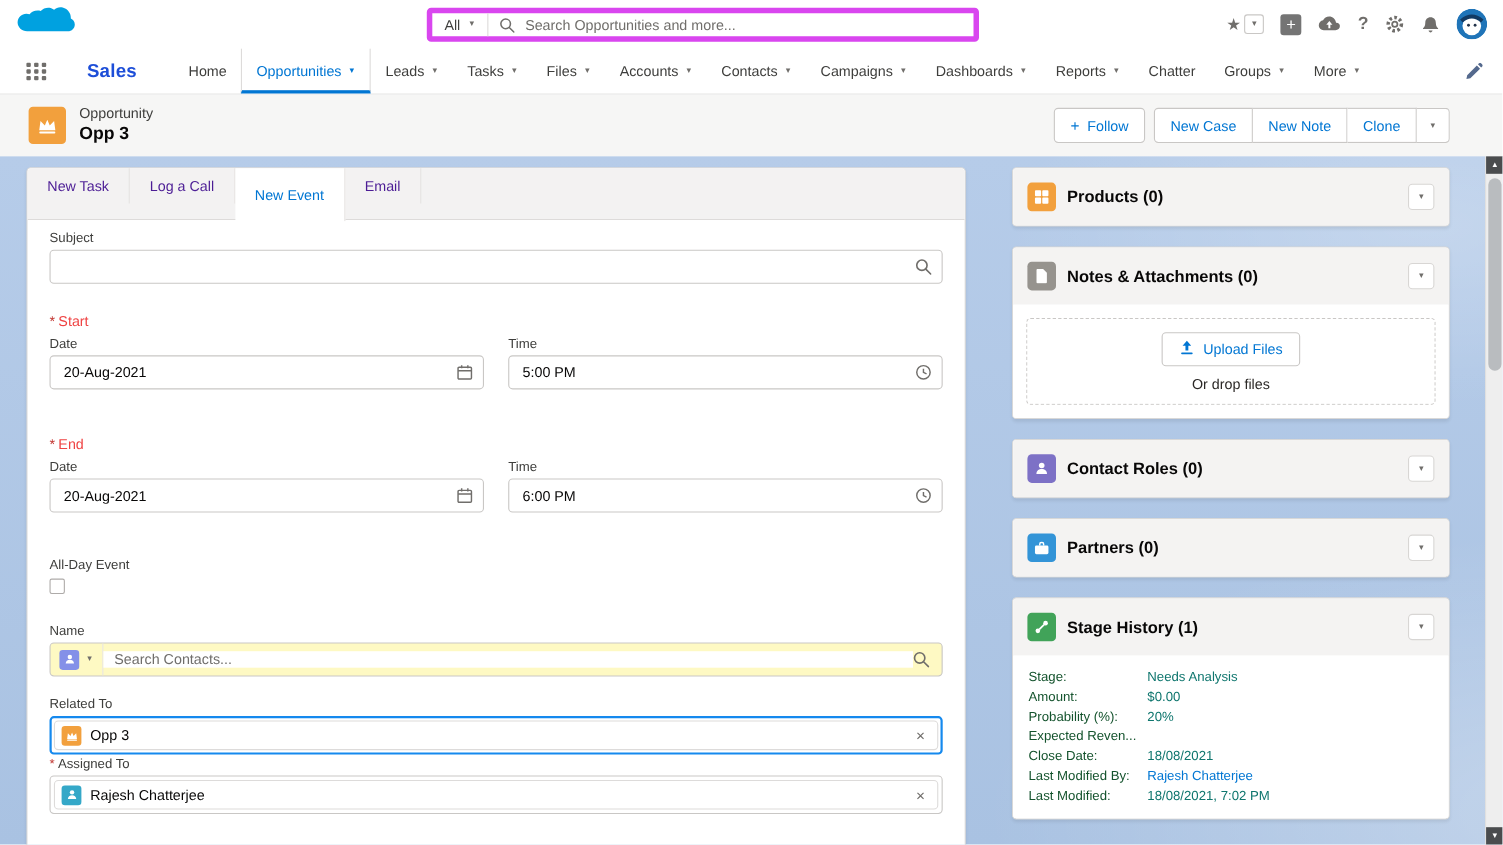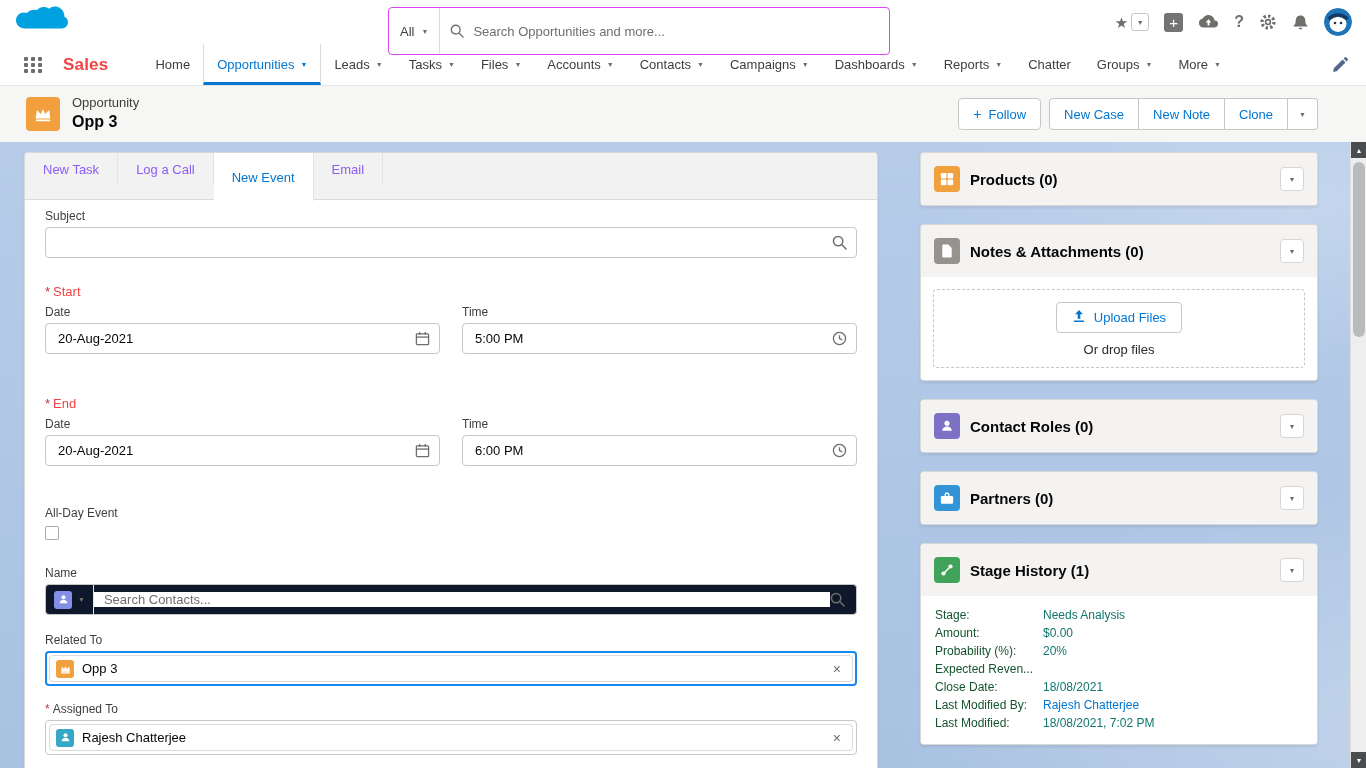--- a/index.html
+++ b/index.html
@@ -3,40 +3,40 @@
 <meta charset="utf-8">
 <style>
   *{margin:0;padding:0;box-sizing:border-box}
   html,body{width:1366px;height:768px;overflow:hidden}
   body{font-family:"Liberation Sans",sans-serif;background:#fff;color:#080707}
   .screen{position:relative;width:1366px;height:768px;overflow:hidden;background:#fff}
 
   
   .ghdr{position:absolute;top:0;left:0;width:100%;height:44px;background:#fff;z-index:40}
   .logo{position:absolute;left:14px;top:3px}
-  .gsearch{position:absolute;left:388px;top:7px;width:502px;height:48px;border:1px solid #d946ef;border-radius:4px;display:flex;align-items:center;background:#fff}
+  .gsearch{position:absolute;left:388px;top:7px;width:502px;height:31px;border:5px solid #d946ef;border-radius:4px;display:flex;align-items:center;background:#fff}
   .gsearch .scope{display:flex;align-items:center;gap:7px;padding:0 11px;height:100%;border-right:1px solid #dddbda;font-size:13px;color:#3e3e3c;cursor:pointer}
   .chev{font-size:7px;color:#706e6b;line-height:1}
   .gsearch .magwrap{margin-left:10px;display:flex}
   .gsearch input{flex:1;border:none;outline:none;font-size:13px;padding:0 9px;color:#080707;font-family:inherit;background:transparent}
   input::placeholder{color:#706e6b;opacity:1}
   .hicons{position:absolute;right:14px;top:0;height:44px;display:flex;align-items:center;gap:15px}
   .fav{display:flex;align-items:center;gap:3px;cursor:pointer}
   .fav .star{font-size:15px;color:#706e6b;line-height:1}
   .fav .fdrop{width:18px;height:18px;border:1px solid #c9c7c5;border-radius:3px;display:flex;align-items:center;justify-content:center}
   .plusbox{width:19px;height:19px;border-radius:3px;background:#747474;color:#fff;display:flex;align-items:center;justify-content:center;font-size:15px;line-height:1;cursor:pointer}
   .qmark{font-size:16px;font-weight:bold;color:#706e6b;cursor:pointer}
   .hbtn{display:flex;align-items:center;cursor:pointer}
   .avatar{width:28px;height:28px;border-radius:50%;overflow:hidden;cursor:pointer;flex:0 0 auto}
 
   
   .nav{position:absolute;top:44px;left:0;width:100%;height:42px;background:#fff;border-bottom:1px solid #e5e5e4;display:flex;align-items:stretch;z-index:35}
   .waffle{display:grid;grid-template-columns:repeat(3,5px);grid-gap:2px;align-self:center;margin-left:24px;cursor:pointer}
   .waffle i{width:4px;height:4px;background:#706e6b;border-radius:1px;display:block}
-  .appname{align-self:center;margin-left:20px;font-size:17px;font-weight:700;color:#ef4444;letter-spacing:.2px}
+  .appname{align-self:center;margin-left:36px;font-size:17px;font-weight:700;color:#1d4ed8;letter-spacing:.2px}
   .navtabs{display:flex;margin-left:34px;list-style:none;align-items:stretch}
   .navtab{display:flex;align-items:center;gap:6px;padding:0 13px;font-size:13px;color:#3e3e3c;cursor:pointer;position:relative}
   .navtab.active{color:#0176d3;background:#fff;border-left:1px solid #dddbda;border-right:1px solid #dddbda;border-bottom:3px solid #0176d3;padding-top:3px}
   .navtab.active .chev{color:#0176d3}
   .pencil{align-self:center;margin-left:auto;margin-right:18px;display:flex;cursor:pointer}
 
   
   .rhdr{position:absolute;top:86px;left:0;width:100%;height:56px;background:#f6f6f5;z-index:30}
   .ricon{position:absolute;left:26px;top:11px;width:34px;height:34px;border-radius:4px;display:flex;align-items:center;justify-content:center}
   .rlabels{position:absolute;left:72px;top:9px}
@@ -53,34 +53,34 @@
   
   .content{position:absolute;top:142px;left:0;width:100%;height:626px;
     background:
       radial-gradient(900px 420px at 105% 95%, rgba(255,255,255,.30), rgba(255,255,255,0) 60%),
       radial-gradient(700px 300px at 95% 10%, rgba(255,255,255,.22), rgba(255,255,255,0) 55%),
       linear-gradient(180deg,#b6cce9,#a9c2e2);}
 
   
   .composer{position:absolute;left:24px;top:10px;width:854px;height:700px;background:#fff;border-radius:4px;border:1px solid #d8d8d8;box-shadow:0 2px 3px rgba(0,0,0,.08)}
   .ctabs{display:flex;height:47px;background:#f3f2f2;border-bottom:1px solid #dddbda;border-radius:4px 4px 0 0}
-  .ctab{height:32px;padding:0 18px;display:flex;align-items:center;font-size:13px;color:#8b5cf6;border-right:1px solid #e5e3e1;cursor:pointer}
+  .ctab{height:32px;padding:0 18px;display:flex;align-items:center;font-size:13px;color:#4c1d95;border-right:1px solid #e5e3e1;cursor:pointer}
   .ctab.active{height:48px;background:#fff;color:#0176d3;z-index:2}
   .cform{padding:9px 20px 20px}
   .flabel{display:block;font-size:12px;color:#3e3e3c;margin-bottom:4px}
   .glabel{display:block;font-size:13px;color:#ef4444;margin-bottom:6px}
   .req::before{content:"*";color:#c23934;margin-right:3px}
   .inputwrap{position:relative}
   .inputwrap input{width:100%;height:31px;border:1px solid #c9c7c5;border-radius:4px;padding:0 34px 0 12px;font-size:13px;color:#080707;font-family:inherit;outline:none;background:#fff}
   .tricon{position:absolute;right:10px;top:8px;display:flex;cursor:pointer}
   .two{display:flex;gap:22px}
   .two>div{flex:1}
-  .mt26{margin-top:26px}.mt42{margin-top:42px}.mt40{margin-top:40px}.mt18{margin-top:18px}.mt16{margin-top:16px}
+  .mt26{margin-top:26px}.mt42{margin-top:42px}.mt40{margin-top:40px}.mt18{margin-top:18px}.mt16{margin-top:1px}
   .cbox{width:14px;height:14px;border:1px solid #aeaba9;border-radius:2px;background:#fff;margin-top:6px;cursor:pointer}
-  .combo{display:flex;align-items:center;height:31px;border:1px solid #c9c7c5;border-radius:4px;background:#0f172a}
+  .combo{display:flex;align-items:center;height:31px;border:1px solid #c9c7c5;border-radius:4px;background:#fef9c3}
   .objsw{display:flex;align-items:center;gap:6px;padding:0 8px;height:100%;border-right:1px solid #e8e6e4;cursor:pointer}
   .oicn{width:18px;height:18px;border-radius:3px;display:flex;align-items:center;justify-content:center;flex:0 0 auto}
   .combo input{flex:1;border:none;outline:none;font-size:13px;padding:0 10px;font-family:inherit}
   .combo .magwrap{margin-right:11px;display:flex}
   .lookup{border:1px solid #c9c7c5;border-radius:4px;padding:3px;background:#fff}
   .lookup.focused{border:2px solid #1589ee;padding:2px}
   .pill{display:flex;align-items:center;height:27px;border:1px solid #dddbda;border-radius:4px;padding:0 11px 0 6px;gap:8px;background:#fff}
   .plabel{font-size:13px;color:#080707}
   .px{margin-left:auto;color:#706e6b;font-size:14px;line-height:1;cursor:pointer}
 

